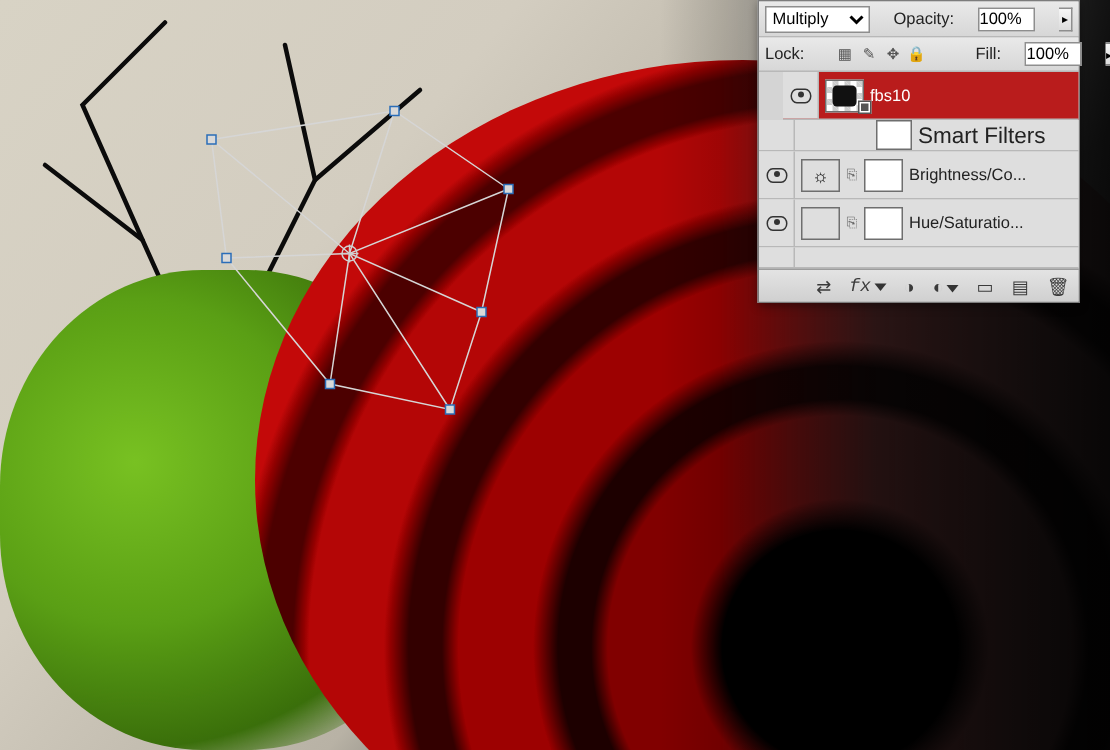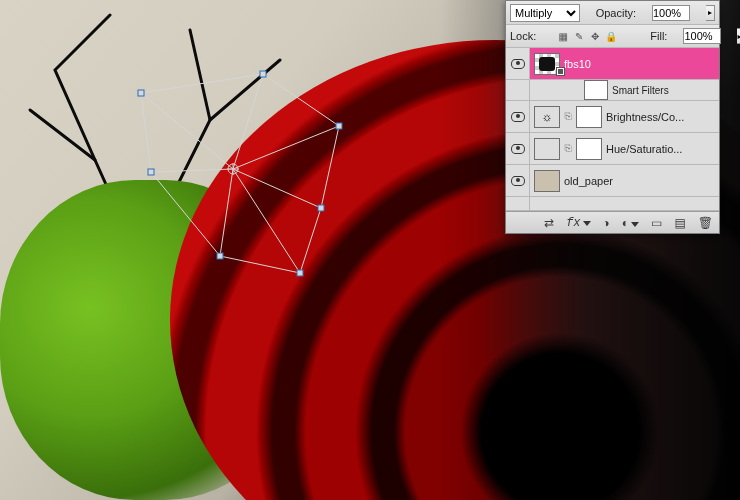--- a/index.html
+++ b/index.html
@@ -22,37 +22,37 @@
   .row{display:flex;align-items:center;height:24px;border-bottom:1px solid #b8b8b8;background:linear-gradient(#e9e9e9,#d7d7d7);padding:0 4px;gap:16px;}
   .row.sub{height:23px;}
   .blend-sel{flex:1;height:18px;border:1px solid #8e8e8e;background:#fff;font-size:11px;}
   .lbl{color:#222;}
   .pct{width:38px;height:16px;border:1px solid #8e8e8e;background:#fff;text-align:right;padding-right:14px;line-height:14px;}
   .arrow{width:9px;height:16px;border:1px solid #8e8e8e;border-left:none;background:linear-gradient(#f6f6f6,#dcdcdc);display:flex;align-items:center;justify-content:center;font-size:8px;}
   .lockicons{display:flex;gap:2px;margin-left:4px;}
   .lockicons span{width:14px;height:14px;display:flex;align-items:center;justify-content:center;font-size:10px;color:#555;}
   .layerlist{max-height:232px;background:#d4d4d4;}
   .layerrow{display:flex;align-items:center;height:32px;border-bottom:1px solid #b8b8b8;background:#dedede;}
-  .layerrow.sel{background:#ec4899;color:#fff;}
+  .layerrow.sel{background:#b91c1c;color:#fff;margin-left:16px;}
   .layerrow.sel .lname{color:#fff;}
   .vis{width:24px;height:100%;display:flex;align-items:center;justify-content:center;border-right:1px solid #b8b8b8;background:#dedede;}
   .layerrow.sel .vis{background:#dedede;}
   .eye{width:14px;height:10px;border:1px solid #333;border-radius:60%/100%;position:relative;}
   .eye::after{content:"";position:absolute;left:4px;top:1px;width:4px;height:4px;background:#333;border-radius:50%;}
   .indent{width:0;}
   .thumb{width:26px;height:22px;margin:0 4px;border:1px solid #6e6e6e;background:#fff;background-image:linear-gradient(45deg,#ccc 25%,transparent 25%,transparent 75%,#ccc 75%),linear-gradient(45deg,#ccc 25%,transparent 25%,transparent 75%,#ccc 75%);background-size:8px 8px;background-position:0 0,4px 4px;display:flex;}
   .thumb.small{width:24px;height:20px;}
   .thumb.mask{background:#fff;}
   .thumb.adj{background:#dedede;display:flex;align-items:center;justify-content:center;font-size:12px;}
   .thumb.inner{position:relative;}
   .thumb.inner::after{content:"";position:absolute;left:4px;top:3px;width:16px;height:14px;background:#111;border-radius:3px;}
   .thumb.paper-th{background:#c9c0ad;}
   .lname{flex:1;color:#222;white-space:nowrap;overflow:hidden;text-overflow:ellipsis;padding-right:4px;}
   .link{width:8px;height:22px;display:flex;align-items:center;justify-content:center;font-size:9px;color:#666;}
-  .filterrow{height:21px;font-size:10px;}
+  .filterrow{height:21px;font-size:15px;}
   .filterrow .indent{width:26px;}
   .filterrow .indent2{width:48px;}
   .bottombar{display:flex;align-items:center;height:22px;background:linear-gradient(#e3e3e3,#d0d0d0);border-top:1px solid #9c9c9c;padding:0 6px;gap:12px;justify-content:flex-end;color:#3a3a3a;font-size:12px;}
   .bottombar span{cursor:default;}
   .tri{width:0;height:0;border-left:4px solid transparent;border-right:4px solid transparent;border-top:5px solid #333;display:inline-block;margin-left:2px;}
   .thorns-svg{position:absolute;left:0;top:0;width:400px;height:350px;}
   .smartbadge{position:absolute;right:-1px;bottom:-1px;width:9px;height:9px;background:#fff;border:1px solid #555;}
   .smartbadge::after{content:"";position:absolute;left:1px;top:1px;width:5px;height:5px;background:#555;}
   .thumbwrap{position:relative;}
   .grad-th{background:linear-gradient(90deg,#000,#fff 50%,#000);}
@@ -164,27 +164,20 @@
     <div class="layerrow">
       <div class="vis">
           <div class="eye"></div>
         </div>
       <div class="thumb adj grad-th"></div>
       <div class="link">⎘</div>
       <div class="thumb mask"></div>
       <span class="lname">Hue/Saturatio...</span>
     </div>
 
-    <div class="layerrow">
-      <div class="vis">
-          <div class="eye"></div>
-        </div>
-      <div class="thumb paper-th"></div>
-      <span class="lname">old_paper</span>
-    </div>
 
     <div class="peek">
       <div class="vis"></div>
     </div>
   </div>
 
   <div class="bottombar">
     <span>⇄</span>
     <span><i style="font-style:italic;font-family:Liberation Mono, monospace">fx</i><span class="tri"></span></span>
     <span>◑</span>

